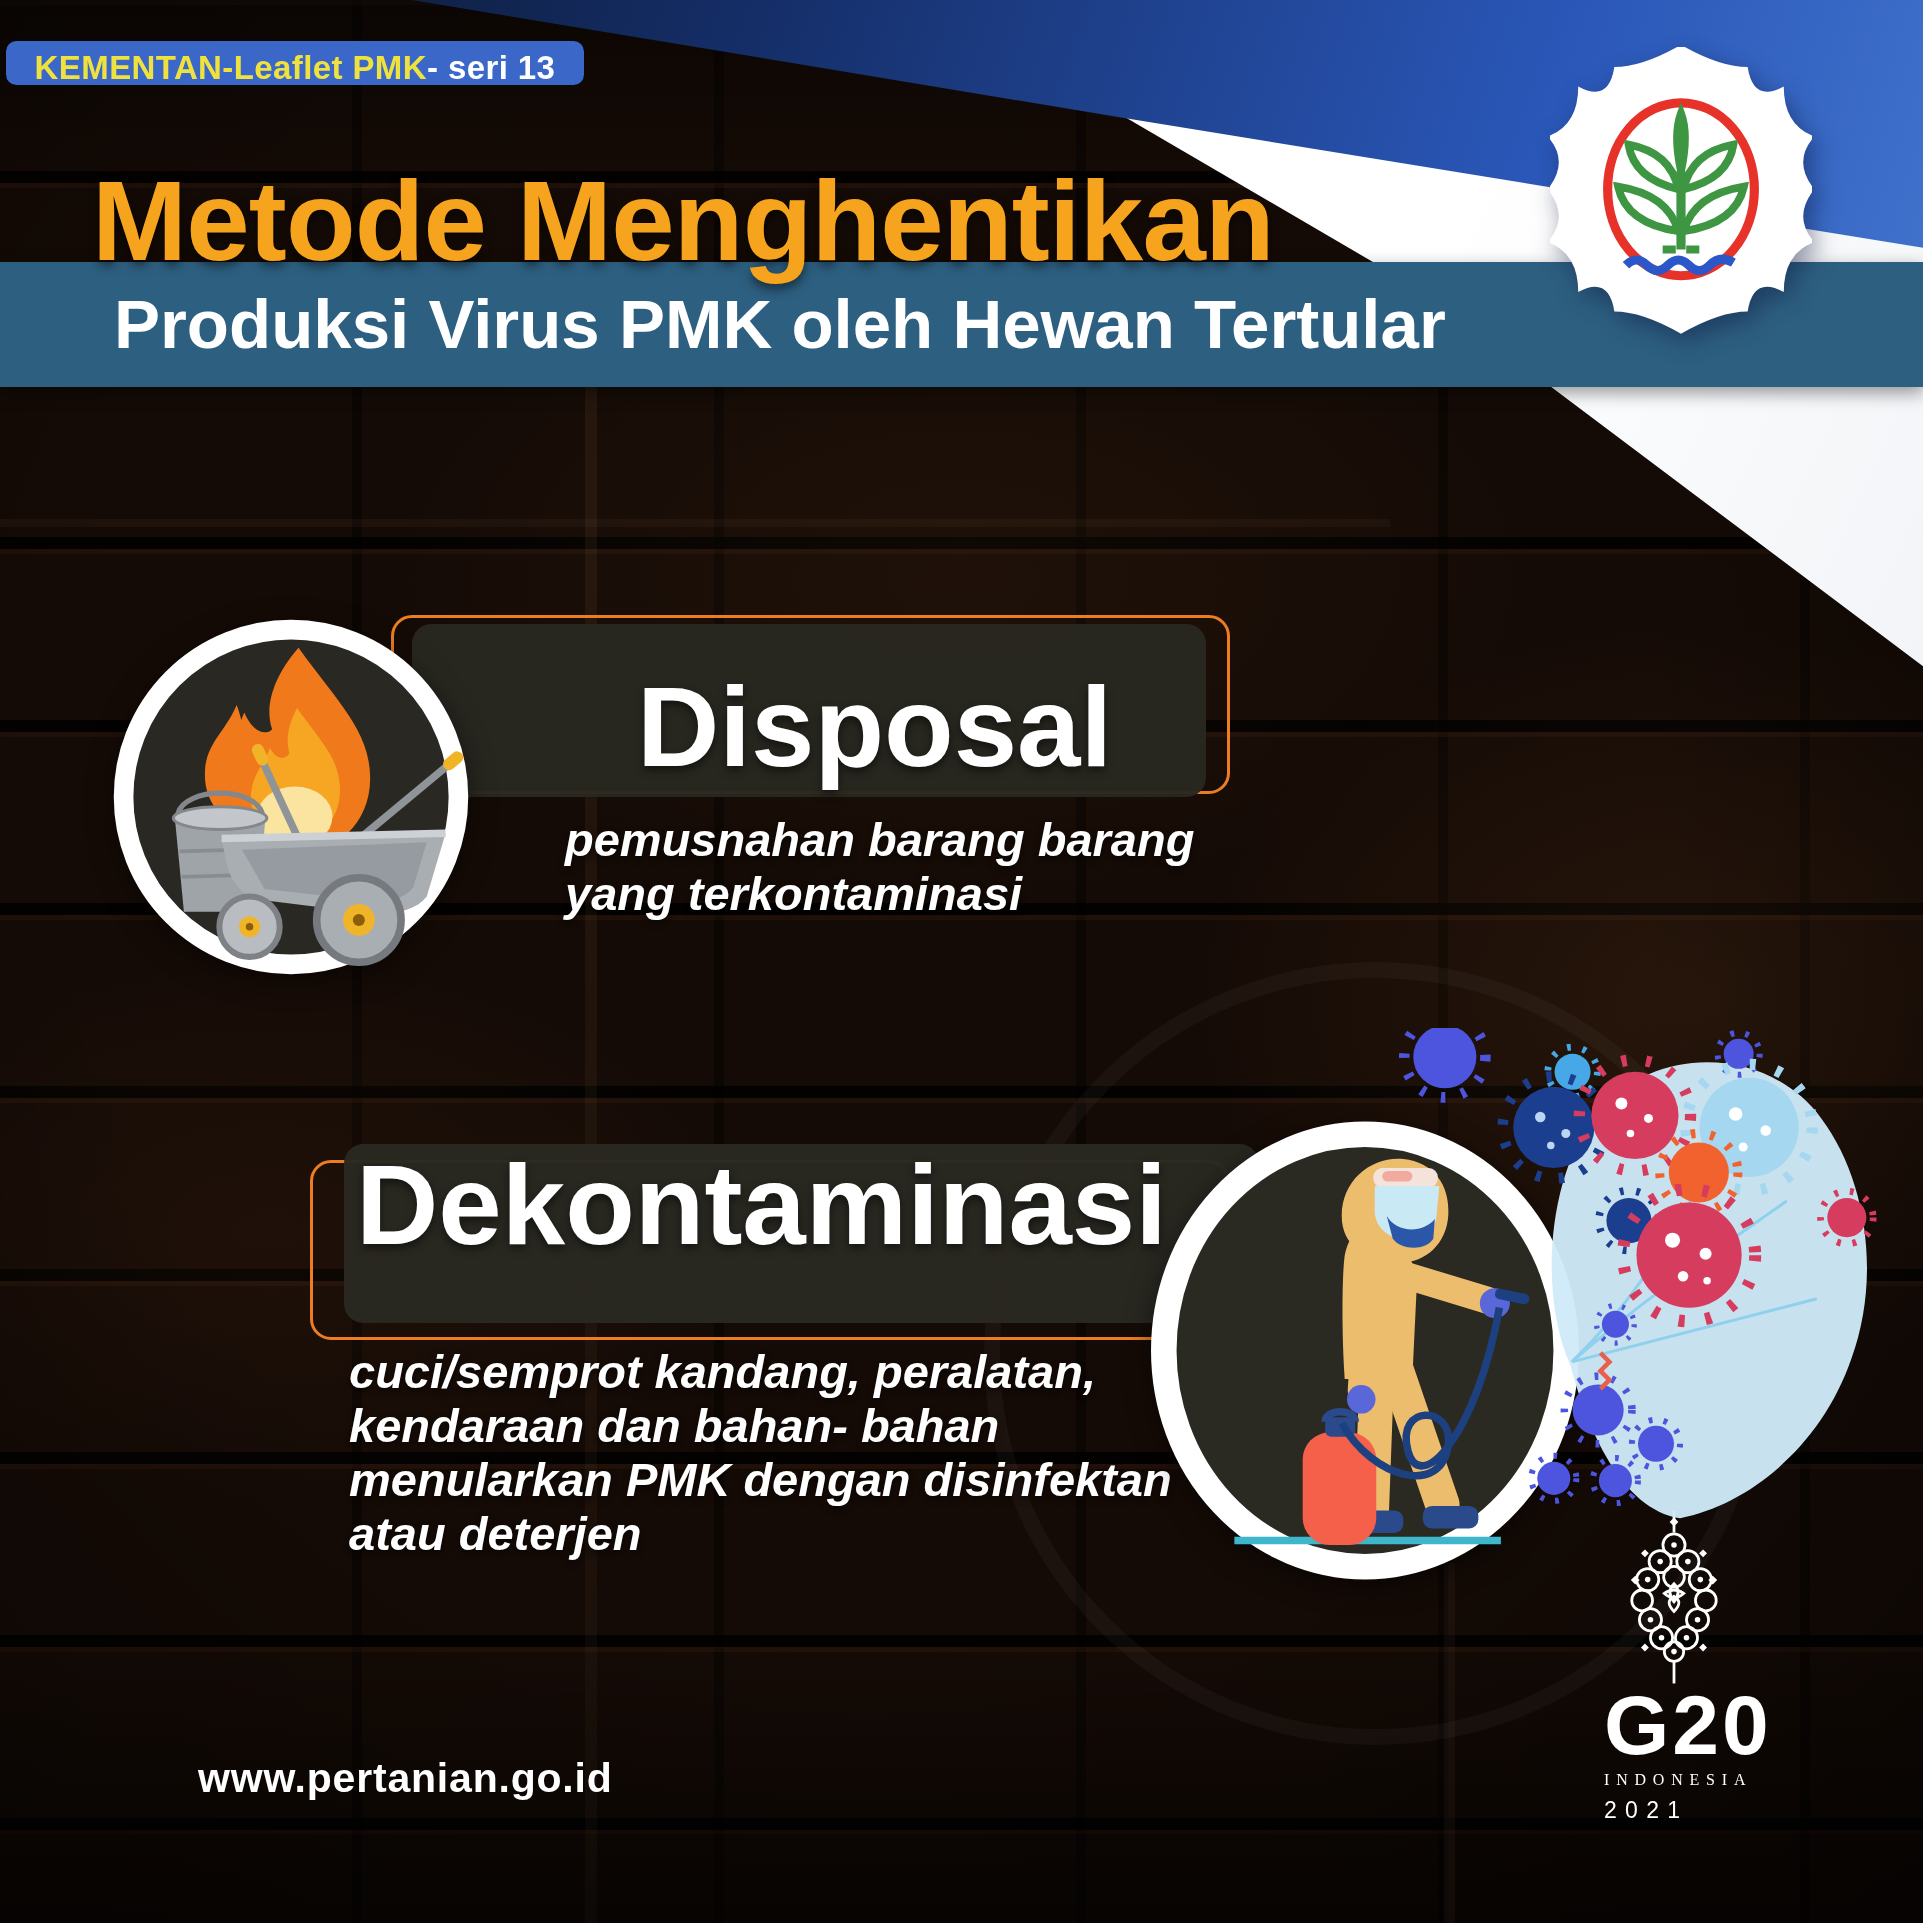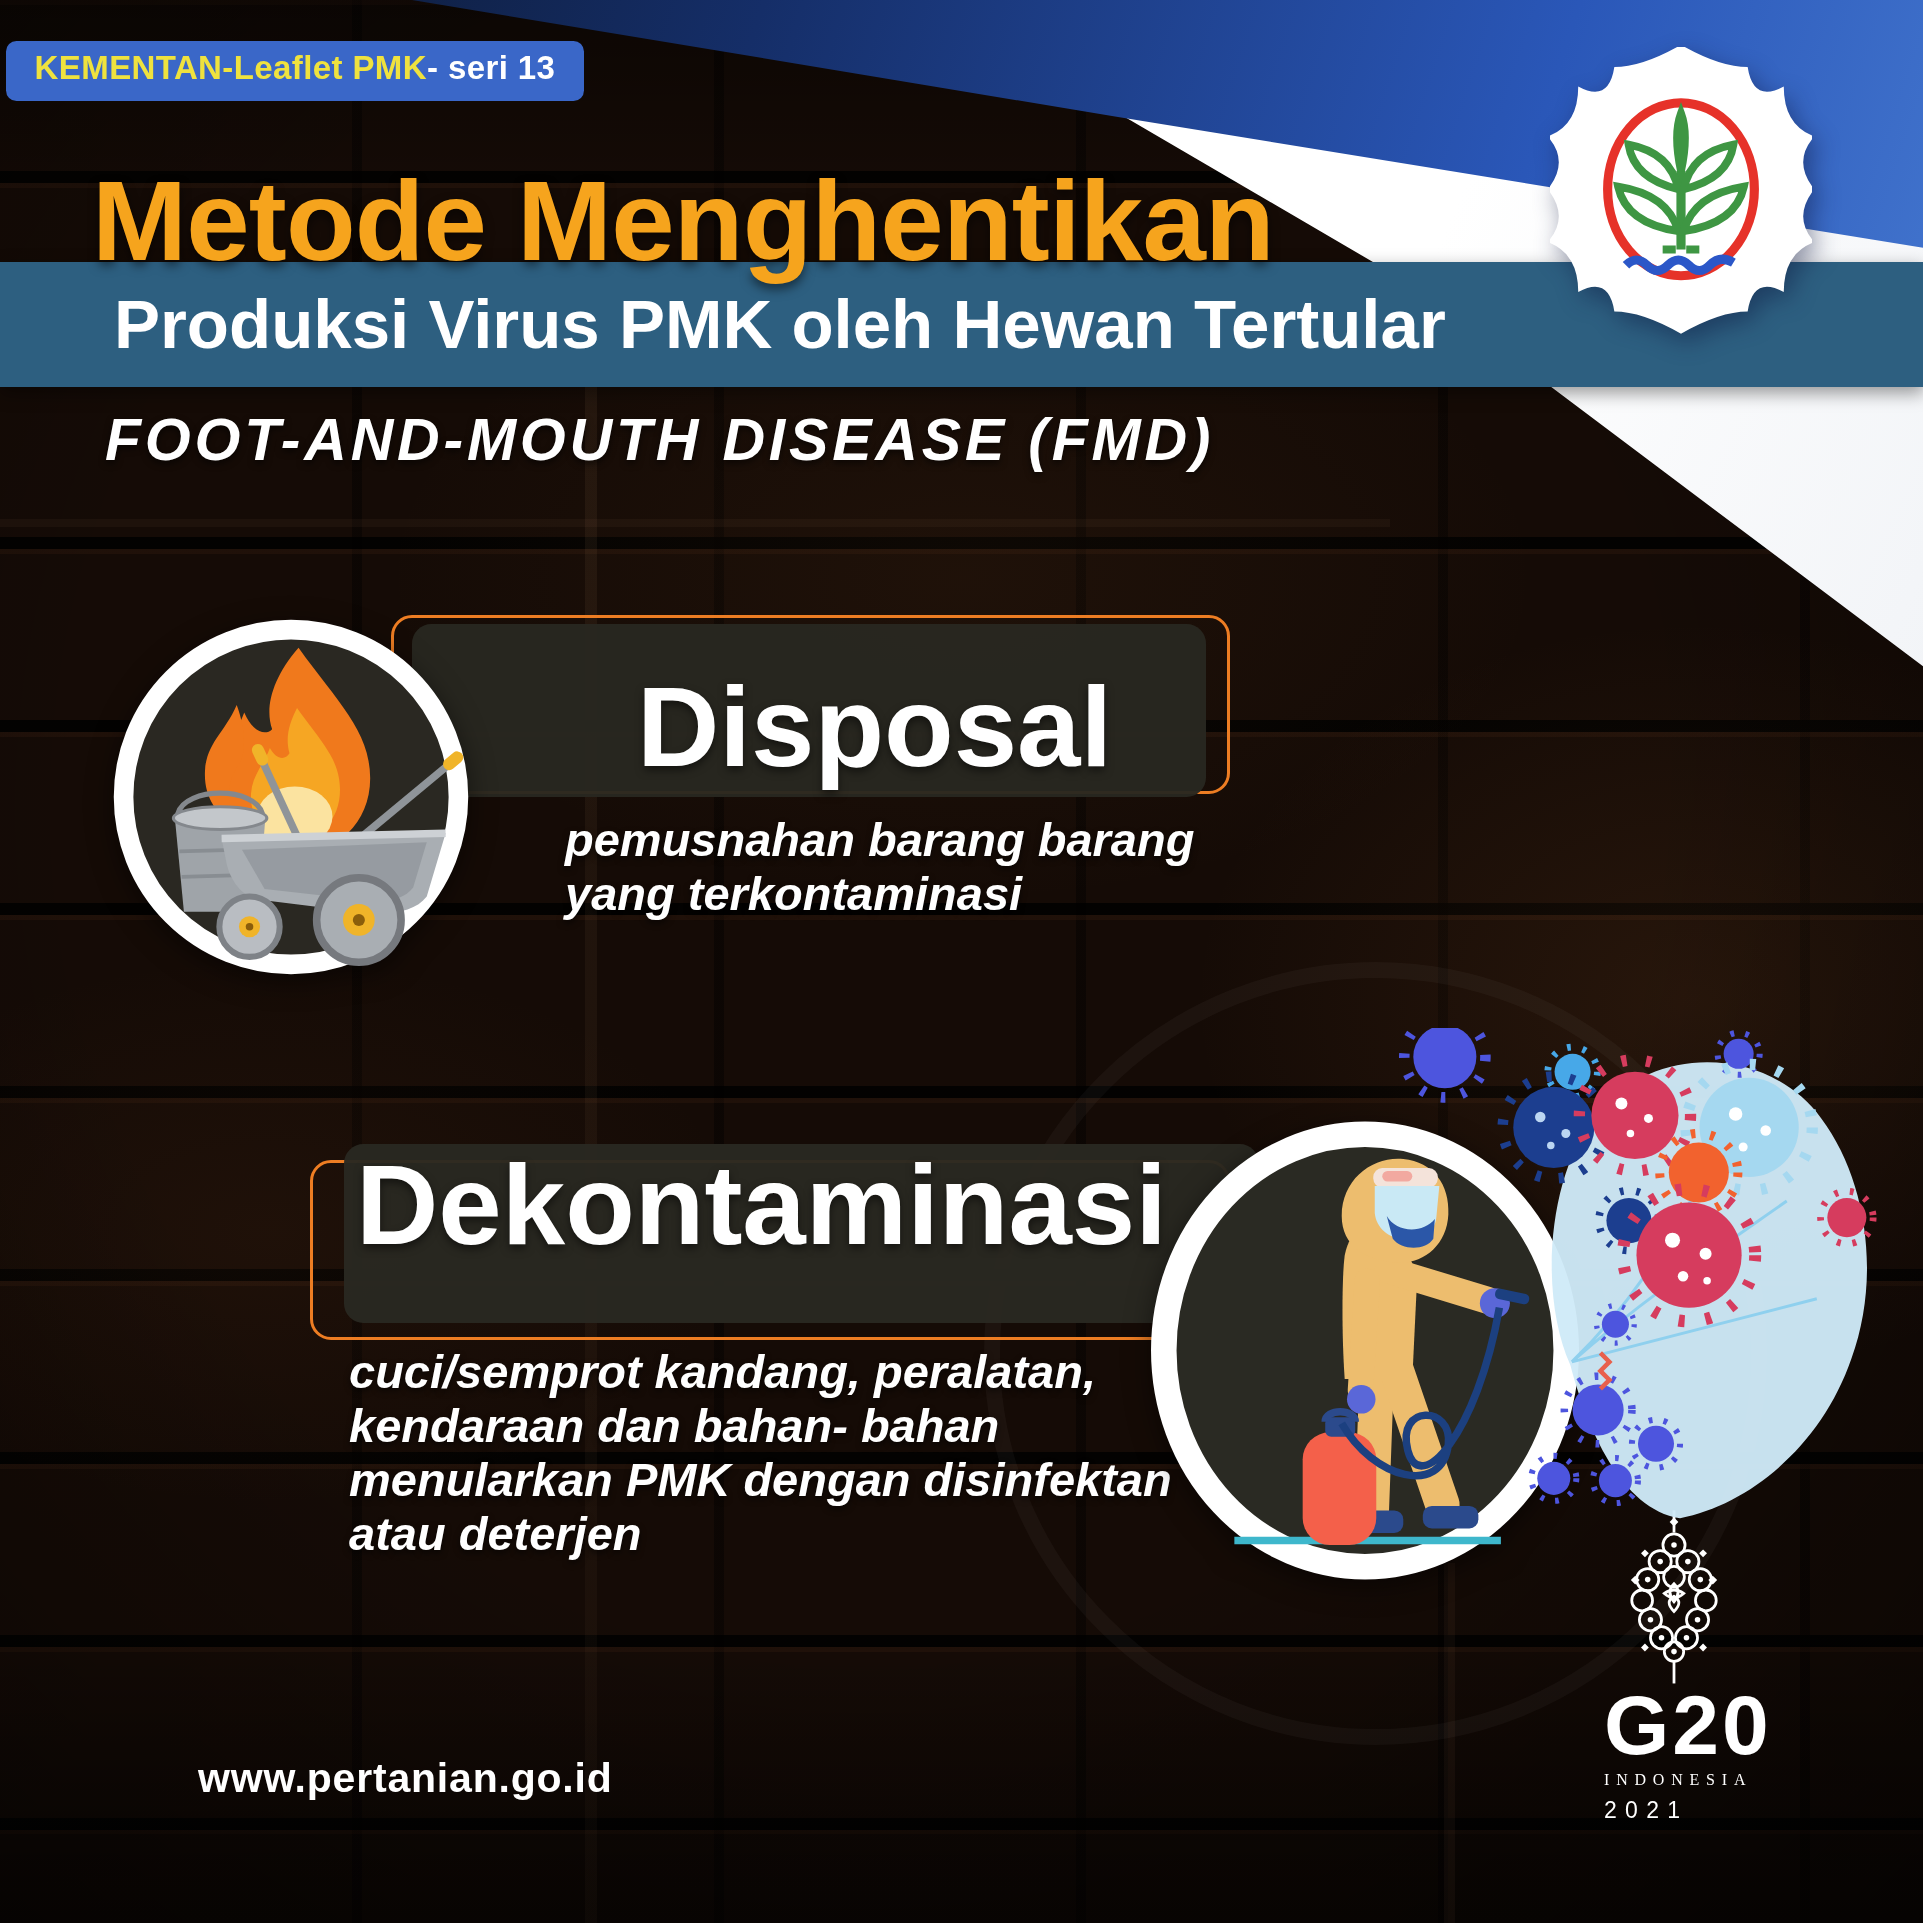--- a/index.html
+++ b/index.html
@@ -24,21 +24,21 @@
     border:16.5px solid rgba(255,255,255,.035);z-index:1;}
 
   
   .white-band{position:absolute;inset:0;z-index:2;
     background:linear-gradient(115deg,#ffffff 55%,#e7ebf1 100%);
     clip-path:polygon(1118px 113px, 1924px 239px, 1924px 667px, 1426px 293px);}
   .blue-tri{position:absolute;inset:0;z-index:3;
     background:linear-gradient(108deg,#0a1322 0%,#152e68 30%,#2a57b8 62%,#5b93e4 100%);
     clip-path:polygon(412px 0px, 1924px 0px, 1924px 248px, 1118px 117px);}
 
-  .badge{position:absolute;left:6px;top:41px;height:60px;line-height:54px;z-index:4;
+  .badge{position:absolute;left:6px;top:41px;height:44px;line-height:54px;z-index:4;
     padding:0 28.6px;border-radius:10.5px;background:#3a67c8;font-size:33px;font-weight:600;letter-spacing:0.4px;}
   .badge .y{color:#efe23e;} .badge .w{color:#ffffff;}
 
   .title{position:absolute;left:92px;top:155px;z-index:4;font-size:114px;font-weight:800;color:#f6a41d;
     letter-spacing:-0.8px;text-shadow:0 4.5px 10.5px rgba(0,0,0,.55);white-space:nowrap;}
 
   .teal-bar{position:absolute;left:0;top:262px;width:1924px;height:125px;background:#2d5f80;z-index:2;
     box-shadow:0 6px 16.5px rgba(0,0,0,.4);}
   .subtitle{position:absolute;left:94px;top:0;height:125px;line-height:125px;color:#fff;
     font-size:69px;font-weight:700;white-space:nowrap;margin-left:20px;}
@@ -95,21 +95,20 @@
   <div class="badge">
     <span class="y">KEMENTAN-Leaflet PMK</span><span class="w">- seri 13</span>
   </div>
 
   <div class="title">Metode Menghentikan</div>
 
   <div class="teal-bar">
     <div class="subtitle">Produksi Virus PMK oleh Hewan Tertular</div>
   </div>
 
-  <div class="fmd">FOOT-AND-MOUTH DISEASE (FMD)</div>
 
   <div class="panel-outline outline-1"></div>
   <div class="panel-fill fill-1"></div>
   <div class="sec-title t1">Disposal</div>
   <div class="sec-desc d1">
     <span>pemusnahan barang barang</span>
     <span>yang terkontaminasi</span>
   </div>
 
   <svg class="icon-abs disposal-icon" viewBox="0 0 480 480">

